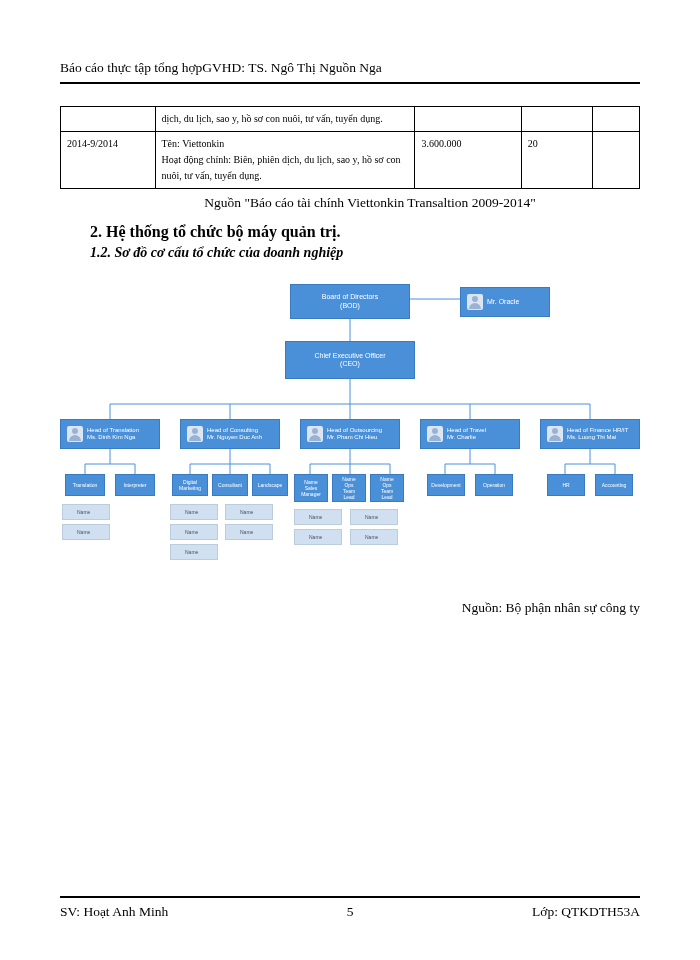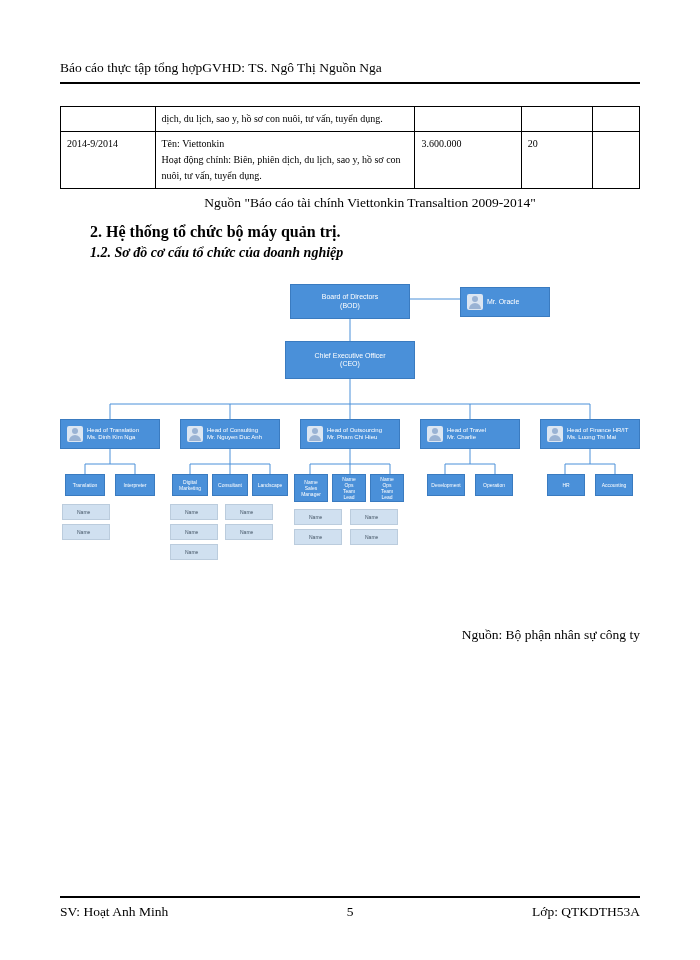--- a/index.html
+++ b/index.html
@@ -63,21 +63,21 @@
   }
   .heading3 {
     font-weight: bold;
     font-style: italic;
     font-size: 14px;
     margin: 0 0 18px 30px;
   }
   .org-source {
     text-align: right;
     font-size: 13.5px;
-    margin-top: 28px;
+    margin-top: 1px;
   }
   
   .org-wrap {
     width: 100%;
     height: 320px;
     position: relative;
     font-size: 7px;
     color: #fff;
     font-family: Arial, sans-serif;
     overflow: hidden;

